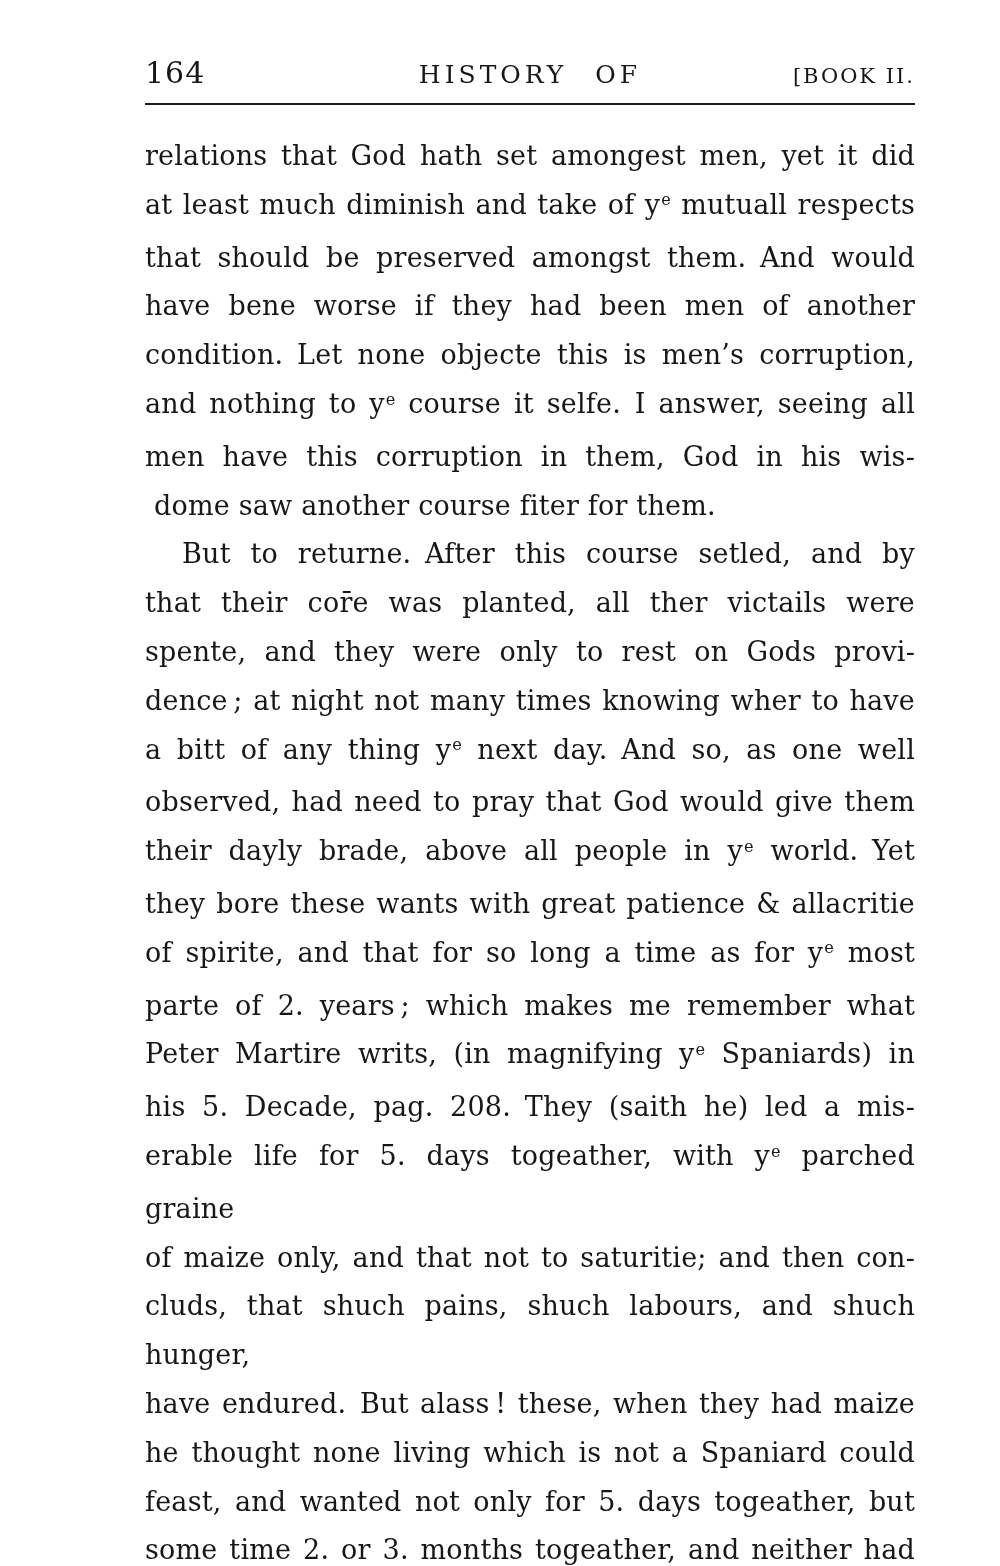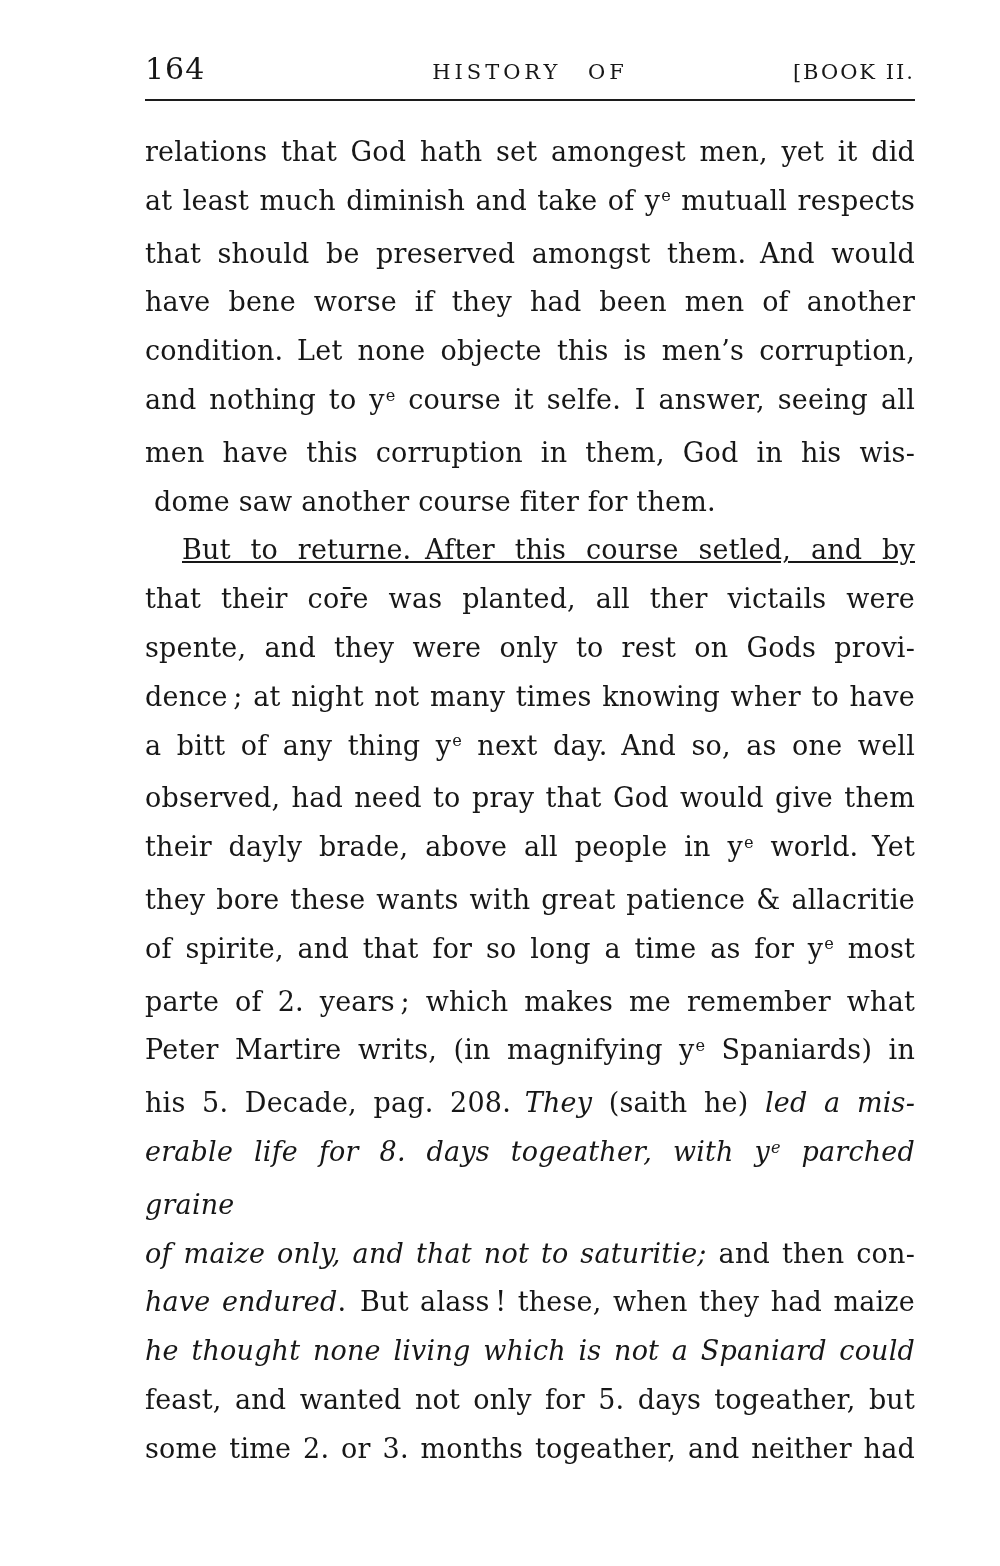--- a/index.html
+++ b/index.html
@@ -26,21 +26,21 @@
     grid-template-columns: 1fr auto 1fr;
     align-items: baseline;
     padding-top: 16px;
   }
   .pagenum {
     font-size: 30px;
     justify-self: start;
     letter-spacing: 1px;
   }
   .running-title {
-    font-size: 21px;
+    font-size: 25px;
     letter-spacing: 4px;
     word-spacing: 16px;
     justify-self: center;
     white-space: nowrap;
     margin-top: 44px;
   }
   .book-label {
     font-size: 21px;
     letter-spacing: 2px;
     justify-self: end;
@@ -61,24 +61,22 @@
     text-align: justify;
     text-align-last: justify;
     white-space: normal;
   }
   .line.endline {
     text-align-last: left;
     margin-left: 9px;
   }
   .line.indent {
     text-indent: 37px;
-    text-decoration: underline;
   }
   .s-i, .s-is {
-    font-style: italic;
   }
   .s-rs, .s-is {
     font-size: 0.60em;
     position: relative;
     top: -0.52em;
     margin-left: 1px;
     letter-spacing: 0;
   }
 </style>
 </head>
@@ -107,20 +105,21 @@
       <div class="line"><span class="s-r">spente, and they were only to rest on Gods provi-</span></div>
       <div class="line"><span class="s-r">dence ; at night not many times knowing wher to have</span></div>
       <div class="line"><span class="s-r">a bitt of any thing y</span><span class="s-rs">e</span><span class="s-r"> next day. And so, as one well</span></div>
       <div class="line"><span class="s-r">observed, had need to pray that God would give them</span></div>
       <div class="line"><span class="s-r">their dayly brade, above all people in y</span><span class="s-rs">e</span><span class="s-r"> world. Yet</span></div>
       <div class="line"><span class="s-r">they bore these wants with great patience &amp; allacritie</span></div>
       <div class="line"><span class="s-r">of spirite, and that for so long a time as for y</span><span class="s-rs">e</span><span class="s-r"> most</span></div>
       <div class="line"><span class="s-r">parte of 2. years ; which makes me remember what</span></div>
       <div class="line"><span class="s-r">Peter Martire writs, (in magnifying y</span><span class="s-rs">e</span><span class="s-r"> Spaniards) in</span></div>
       <div class="line"><span class="s-r">his 5. Decade, pag. 208. </span><span class="s-i">They</span><span class="s-r"> (saith he) </span><span class="s-i">led a mis-</span></div>
-      <div class="line"><span class="s-i">erable life for 8. days togeather, with y</span><span class="s-is">e</span><span class="s-i"> parched graine</span></div>
+      <div class="line"><span class="s-i">erable life for 5. days togeather, with y</span><span class="s-is">e</span><span class="s-i"> parched graine</span></div>
       <div class="line"><span class="s-i">of maize only, and that not to saturitie;</span><span class="s-r"> and then con-</span></div>
+      <div class="line"><span class="s-r">cluds, </span><span class="s-i">that shuch pains, shuch labours, and shuch hunger,</span></div>
       <div class="line"><span class="s-i">have endured</span><span class="s-r">. But alass ! these, when they had maize</span></div>
       <div class="line"><span class="s-i">he thought none living which is not a Spaniard could</span></div>
       <div class="line"><span class="s-r">feast, and wanted not only for 5. days togeather, but</span></div>
       <div class="line"><span class="s-r">some time 2. or 3. months togeather, and neither had</span></div>
     </main>
 </div>
 
 </body></html>

